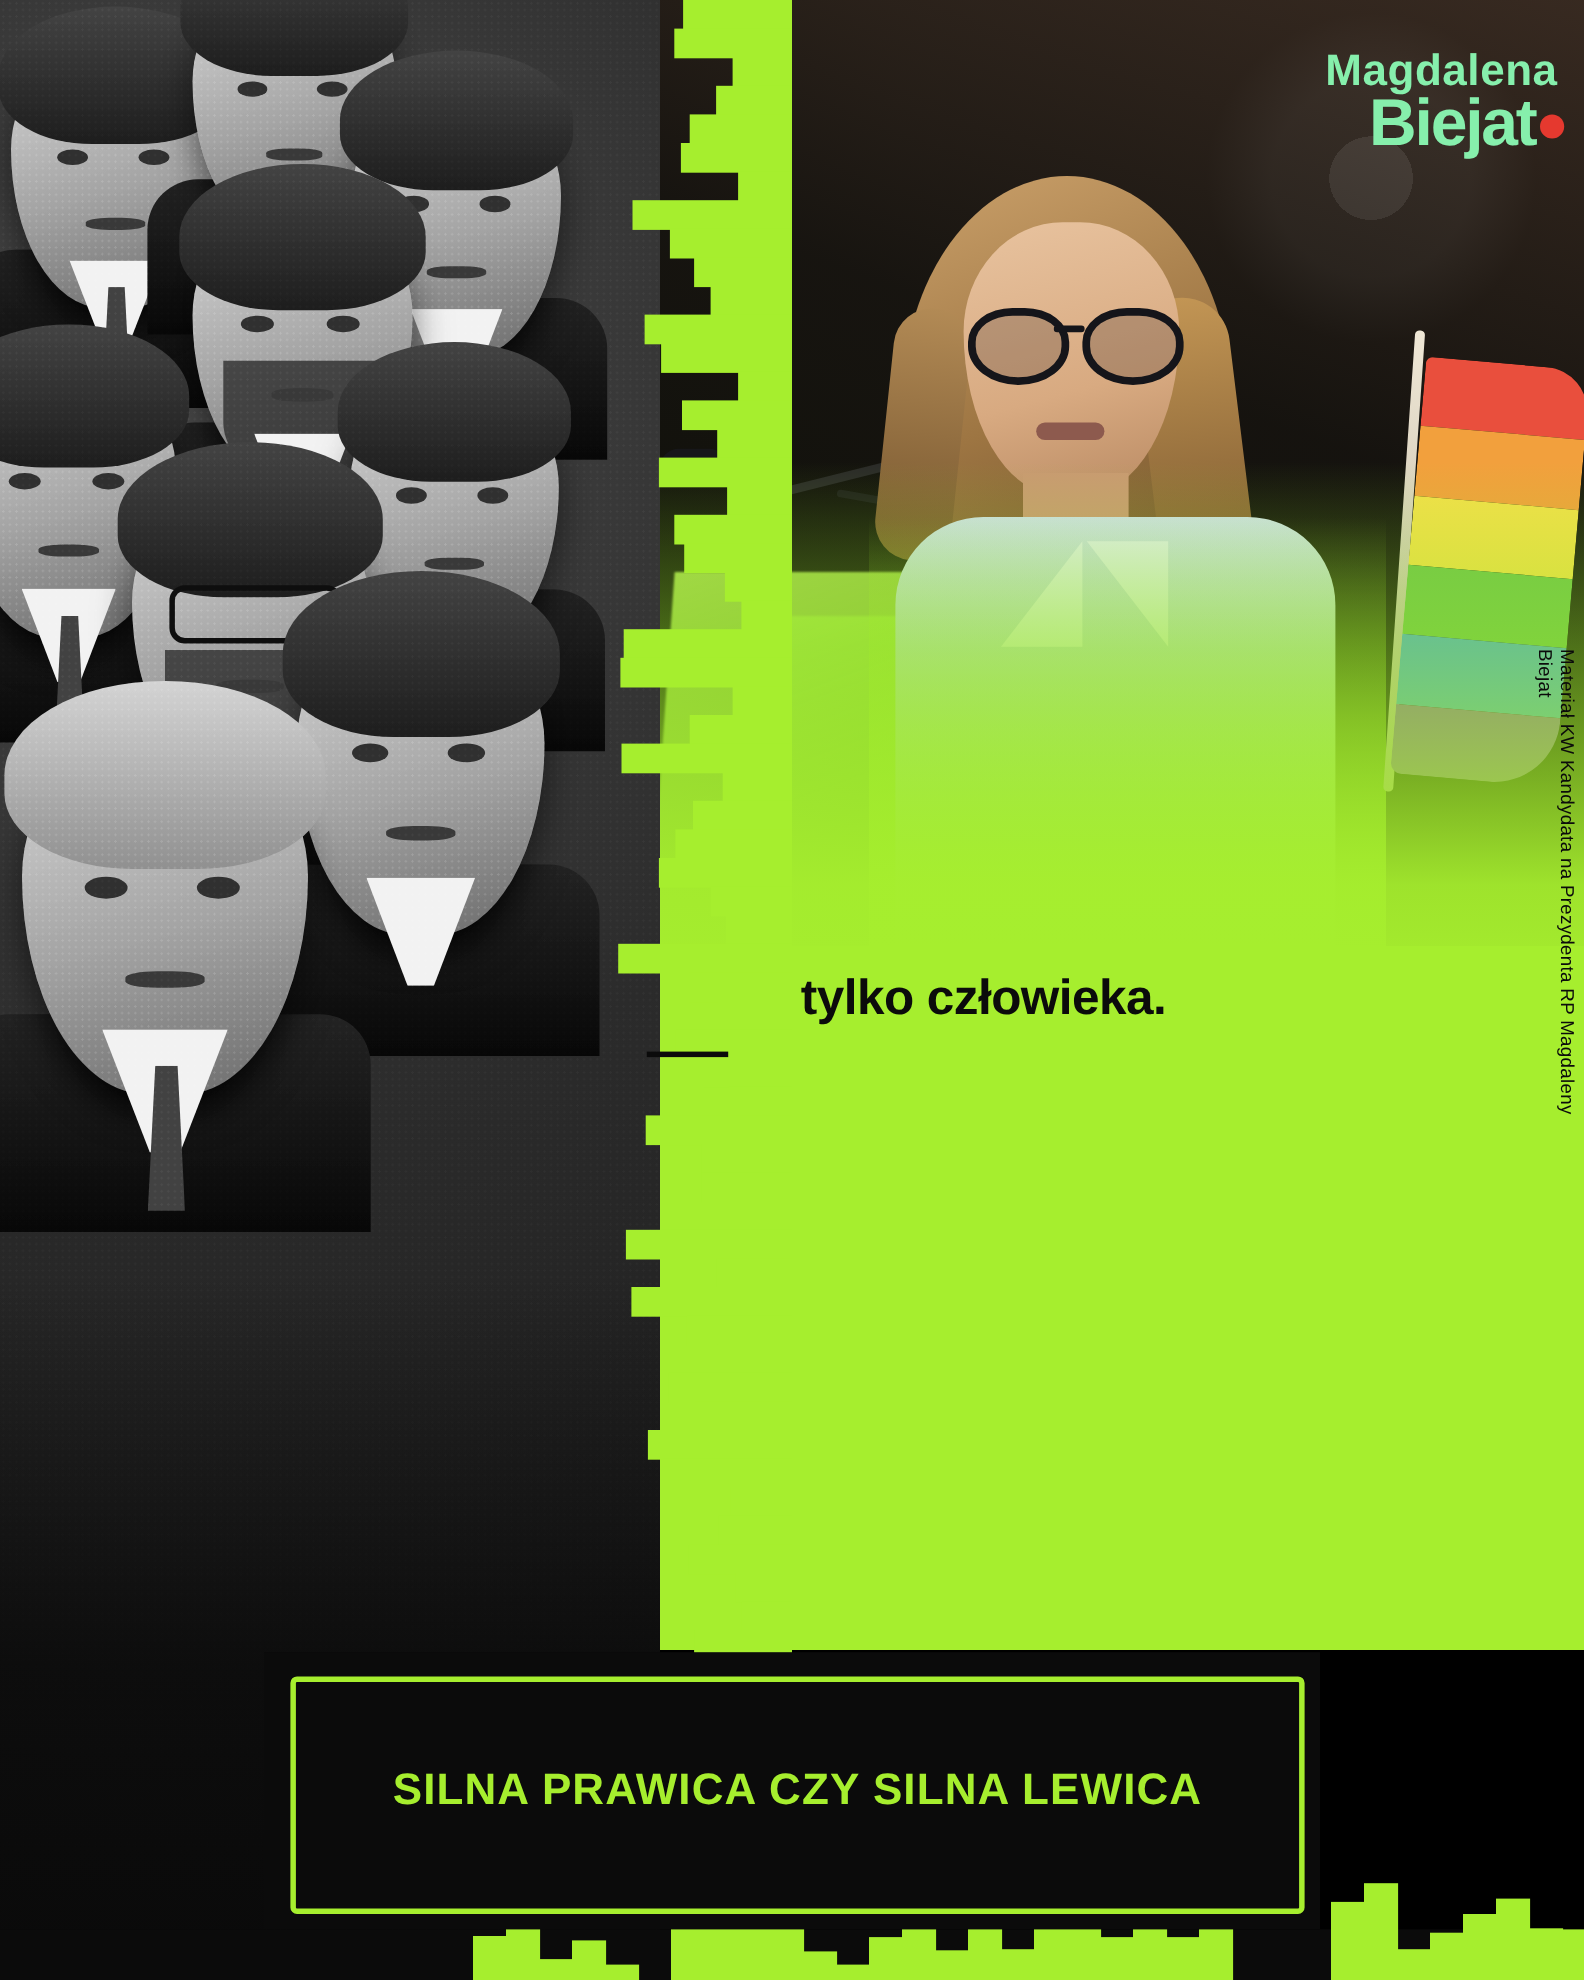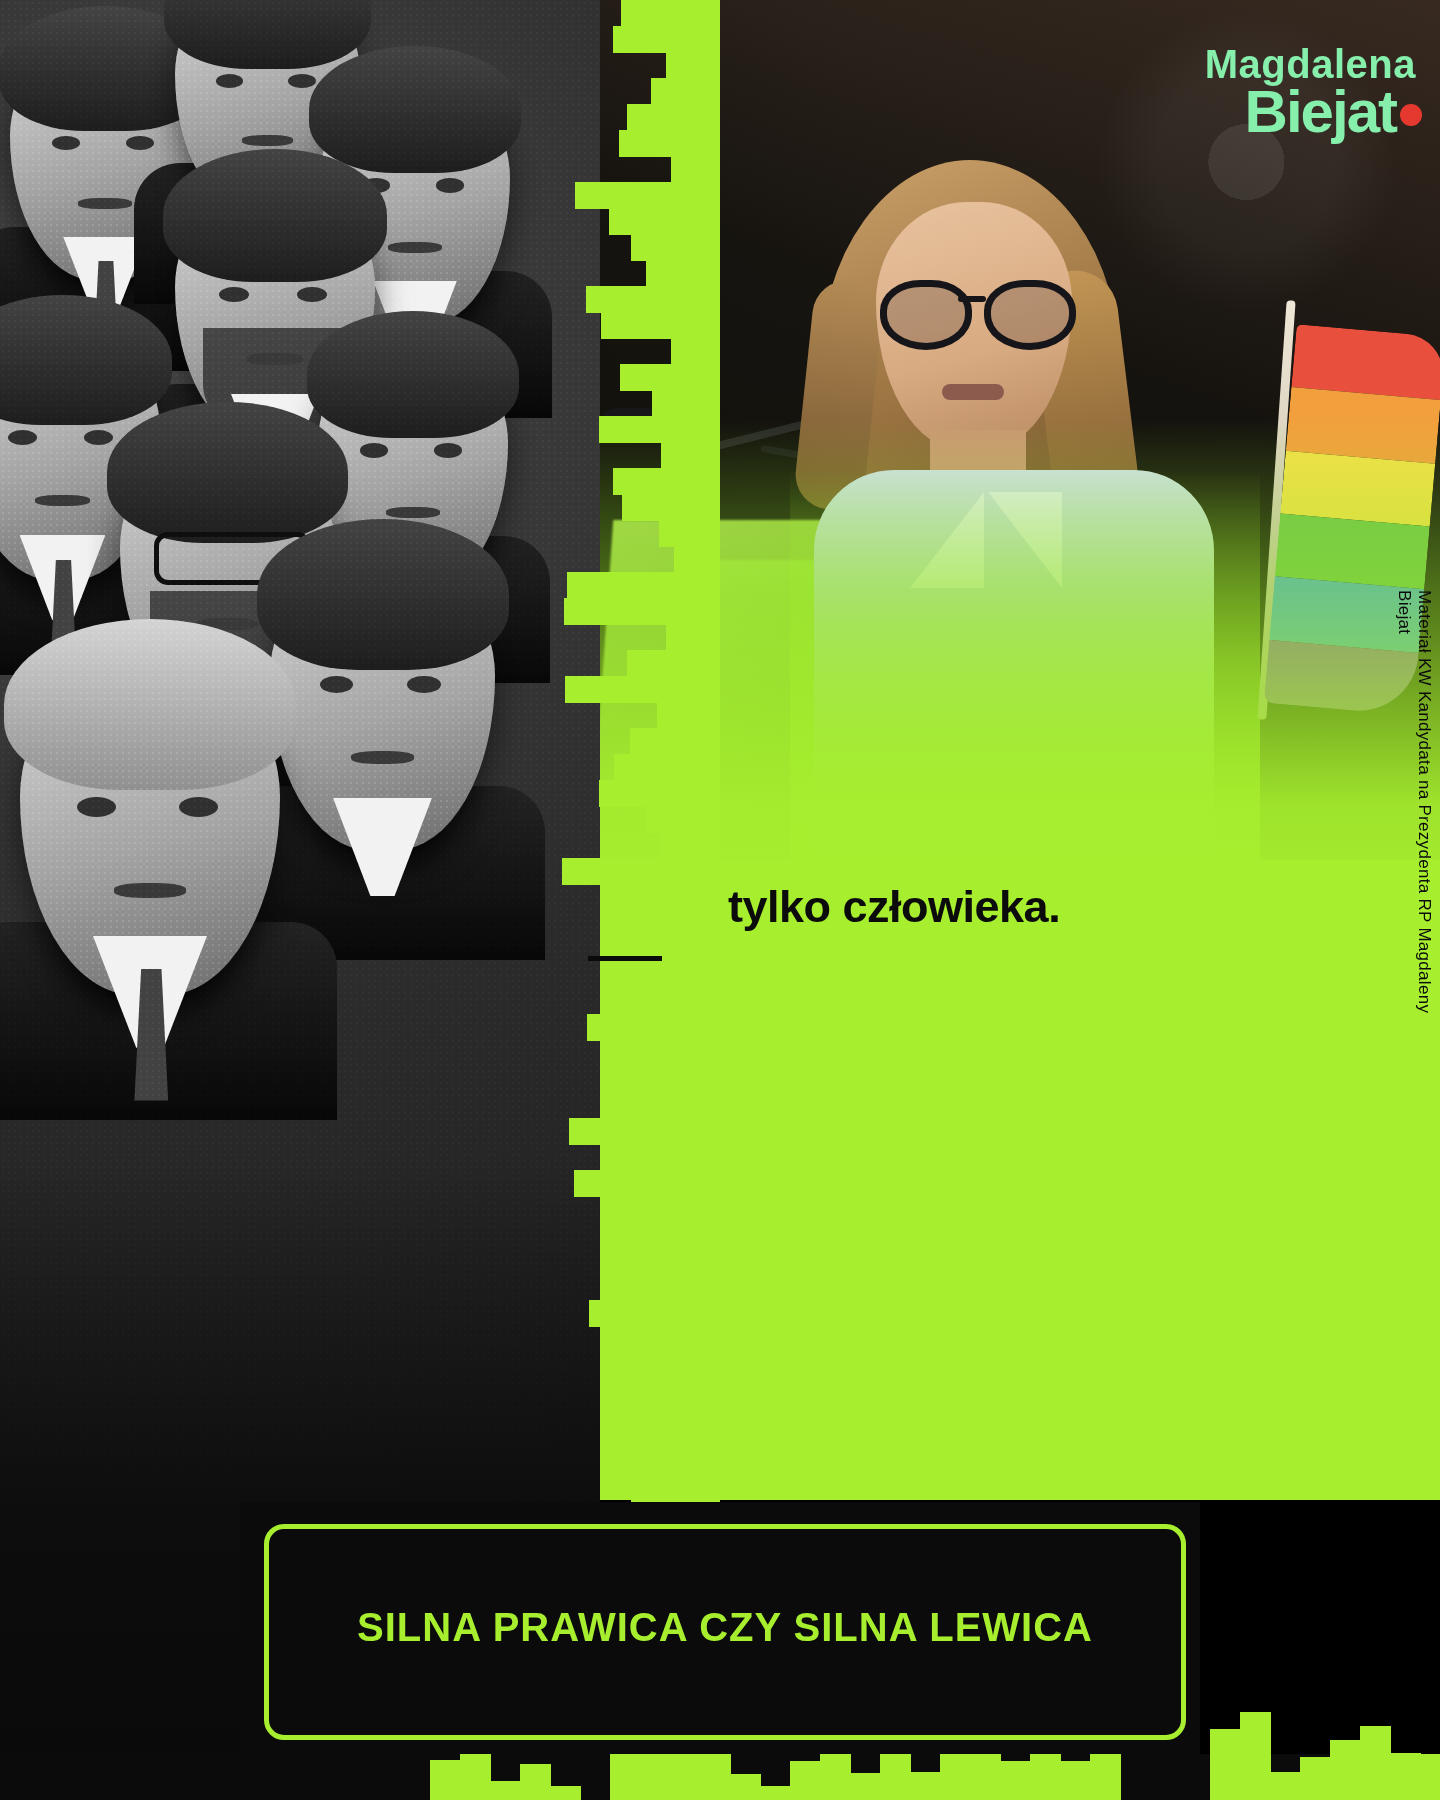--- a/index.html
+++ b/index.html
@@ -463,21 +463,21 @@
     background: #0b0b0b;
     z-index: 8;
   }
   .banner-inner {
     position: absolute;
     left: 24px;
     top: 22px;
     width: 912px;
     height: 206px;
     border: 5px solid #a6ee2e;
-    border-radius: 20px;
+    border-radius: 6px;
     display: flex;
     flex-direction: column;
     align-items: center;
     justify-content: center;
   }
   .banner-line1 {
     color: #a6ee2e;
     font-size: 40px;
     font-weight: 800;
     letter-spacing: 1px;

